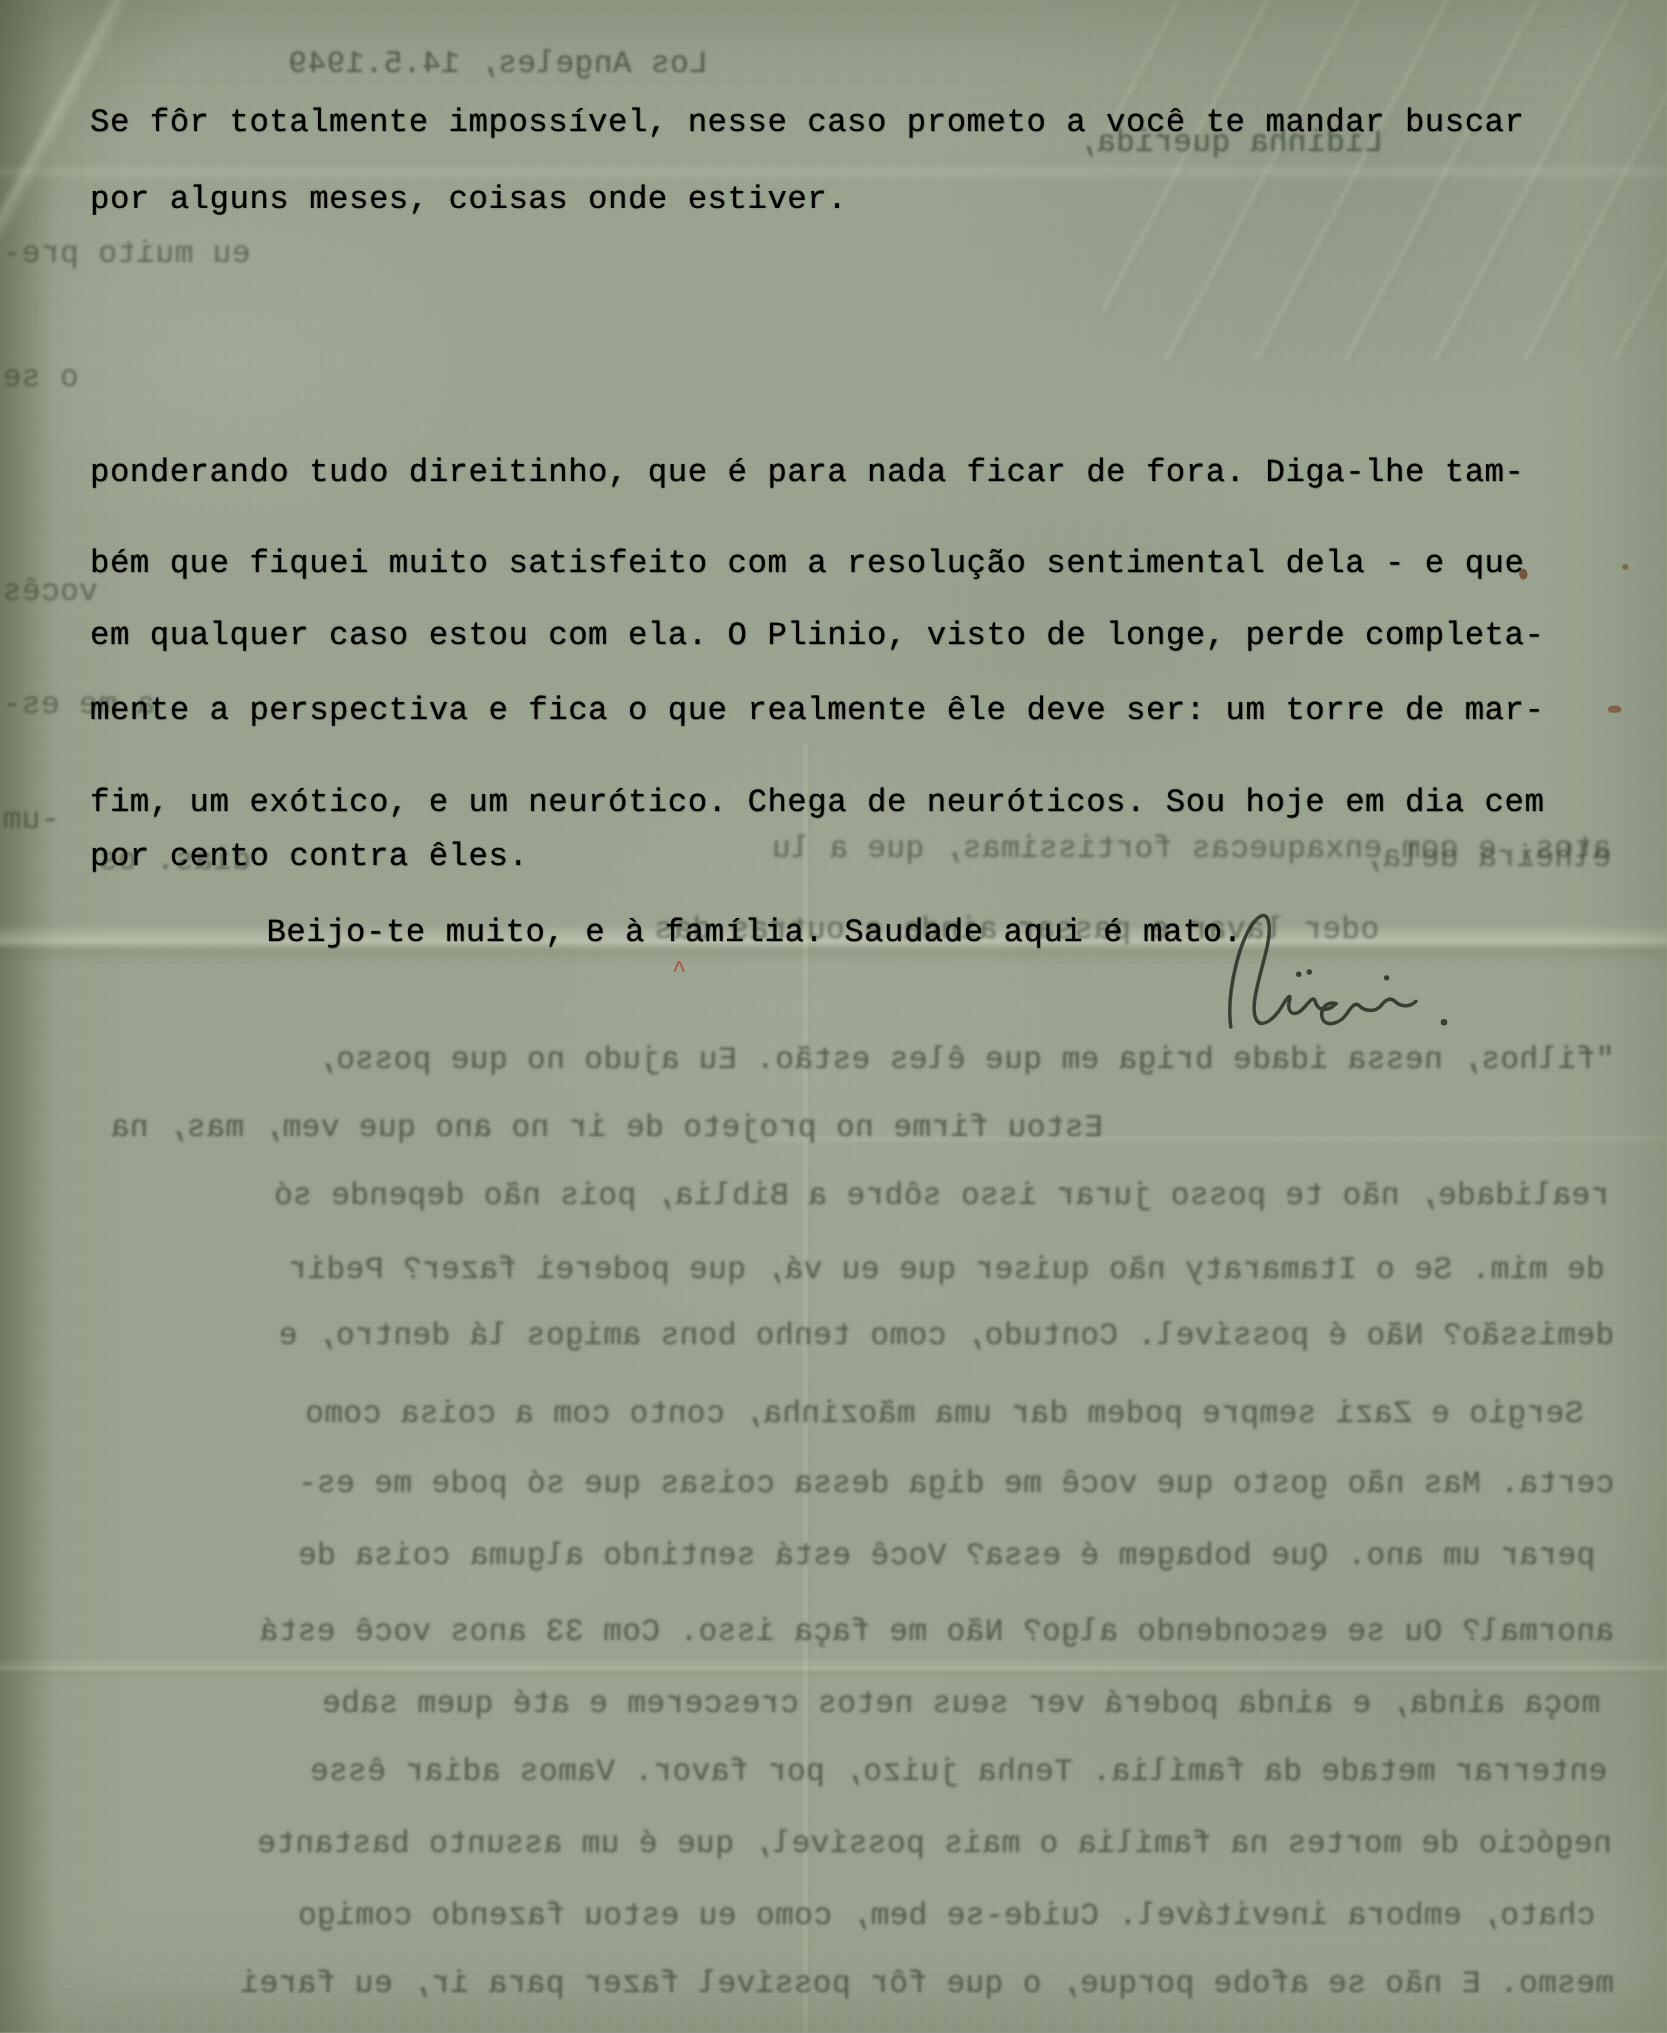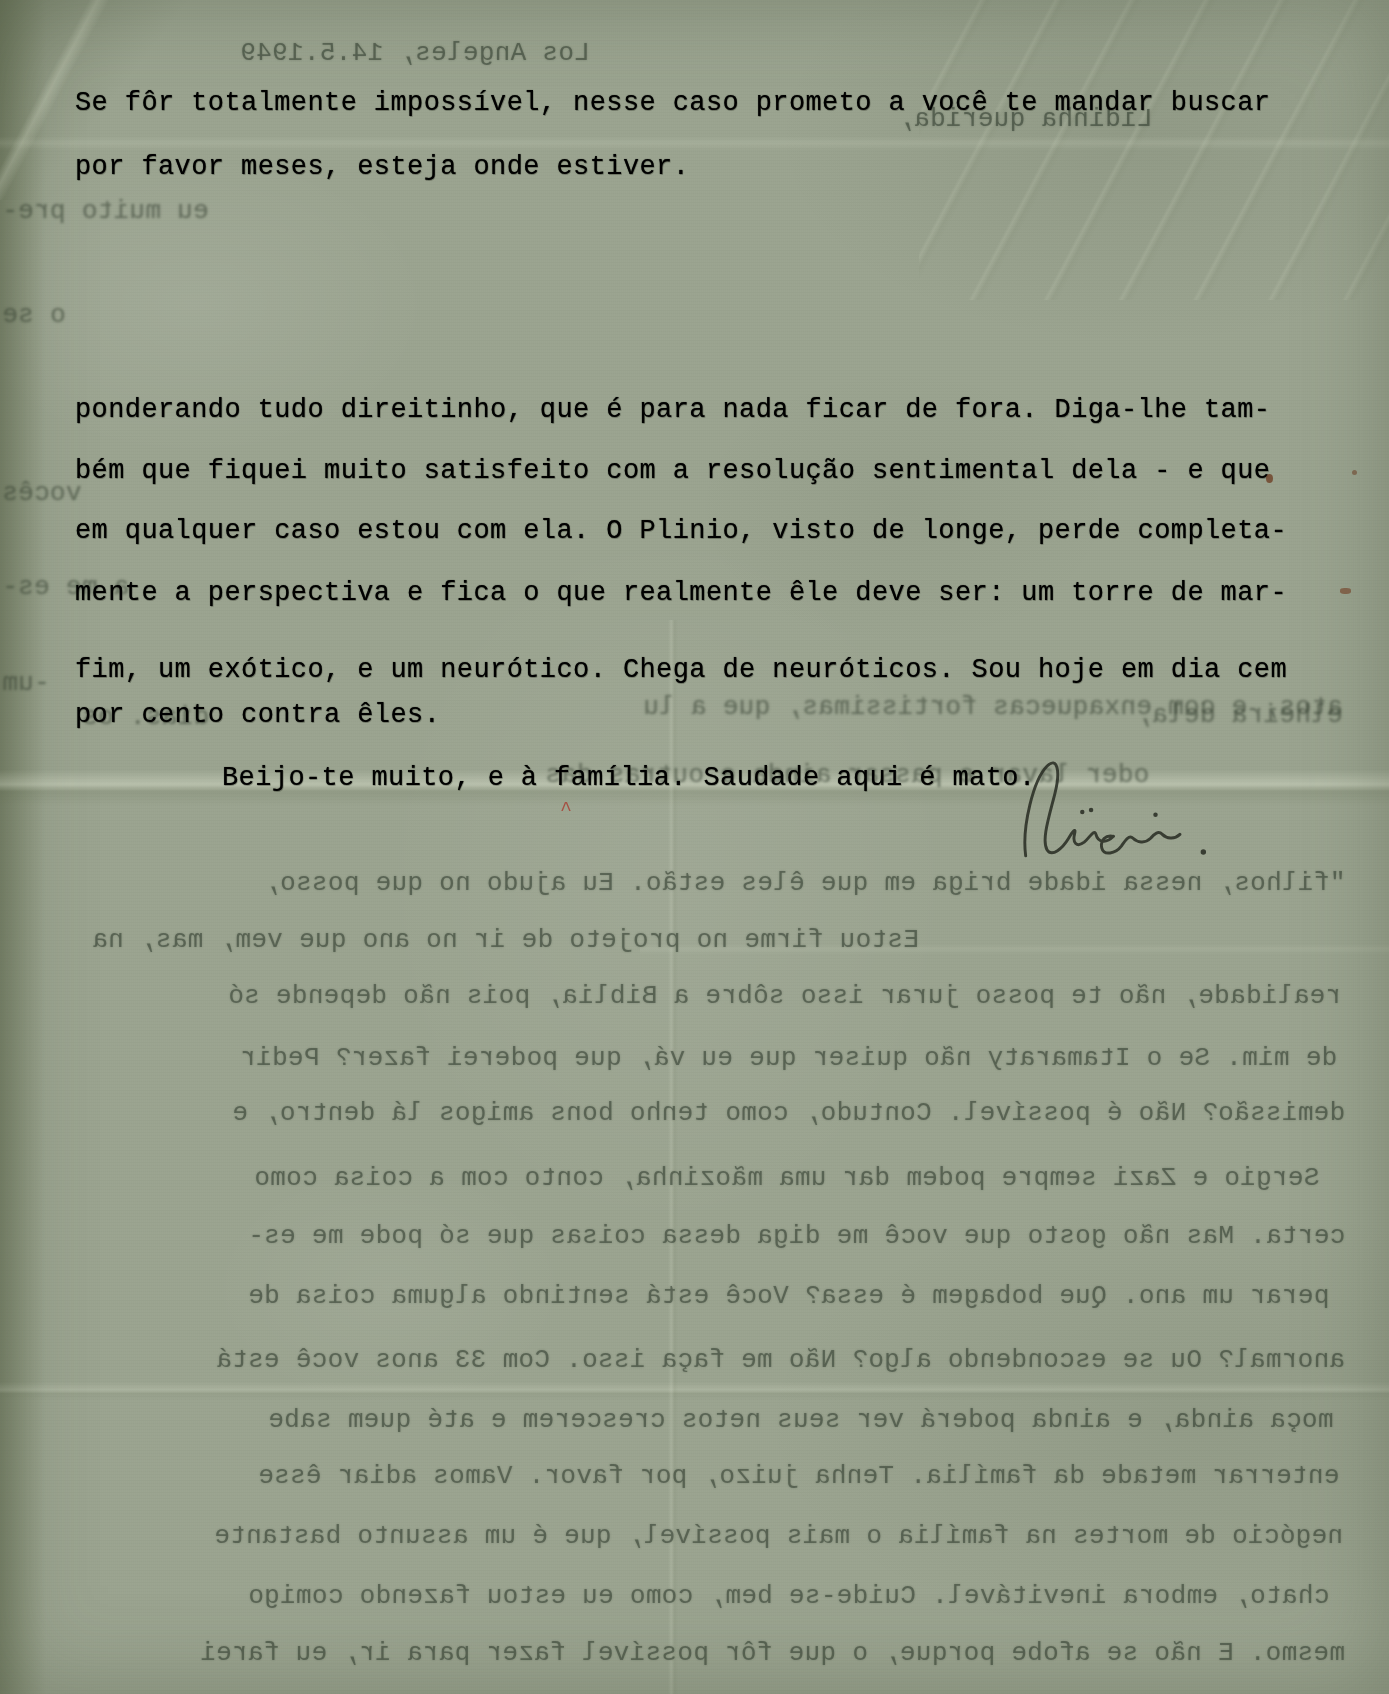--- a/index.html
+++ b/index.html
@@ -108,22 +108,22 @@
   <div class="ghost" style="right:44px;top:1221px;">certa. Mas não gosto que você me diga dessa coisas que só pode me es-</div>
   <div class="ghost" style="right:60px;top:1281px;">perar um ano. Que bobagem é essa? Você está sentindo alguma coisa de</div>
   <div class="ghost" style="right:44px;top:1345px;">anormal? Ou se escondendo algo? Não me faça isso. Com 33 anos você está</div>
   <div class="ghost" style="right:56px;top:1405px;">moça ainda, e ainda poderá ver seus netos crescerem e até quem sabe</div>
   <div class="ghost" style="right:50px;top:1461px;">enterrar metade da família. Tenha juizo, por favor. Vamos adiar êsse</div>
   <div class="ghost" style="right:46px;top:1521px;">negócio de mortes na família o mais possível, que é um assunto bastante</div>
   <div class="ghost" style="right:60px;top:1581px;">chato, embora inevitável. Cuide-se bem, como eu estou fazendo comigo</div>
   <div class="ghost" style="right:44px;top:1638px;">mesmo. E não se afobe porque, o que fôr possível fazer para ir, eu farei</div>
 
   <div class="typed" style="left:75px;top:88px;">Se fôr totalmente impossível, nesse caso prometo a você te mandar buscar</div>
-  <div class="typed" style="left:75px;top:152px;">por favor meses, esteja onde estiver.</div>
-  <div class="typed" style="left:75px;top:395px;">ponderando tudo direitinho, que é para nada ficar de fora. Diga-lhe tam-</div>
+  <div class="typed" style="left:75px;top:152px;">por alguns meses, coisas onde estiver.</div>
+  <div class="typed" style="left:75px;top:380px;">ponderando tudo direitinho, que é para nada ficar de fora. Diga-lhe tam-</div>
   <div class="typed" style="left:75px;top:456px;">bém que fiquei muito satisfeito com a resolução sentimental dela - e que</div>
   <div class="typed" style="left:75px;top:516px;">em qualquer caso estou com ela. O Plinio, visto de longe, perde completa-</div>
   <div class="typed" style="left:75px;top:578px;">mente a perspectiva e fica o que realmente êle deve ser: um torre de mar-</div>
   <div class="typed" style="left:75px;top:639px;margin-top:16px;">fim, um exótico, e um neurótico. Chega de neuróticos. Sou hoje em dia cem</div>
   <div class="typed" style="left:75px;top:700px;text-align:right;">por cento contra êles.</div>
   <div class="typed" style="left:222px;top:763px;">Beijo-te muito, e à família. Saudade aqui é mato.</div>
 
   <svg class="signature" viewBox="0 0 210 120" role="img" aria-label="Vinicius">
     <g stroke="#2b2f26" stroke-width="3" fill="none" stroke-linecap="round" stroke-linejoin="round" opacity="0.88">
       <path d="M14,108 C10,78 22,30 36,16 C46,6 50,20 44,44 C38,68 30,92 36,102

